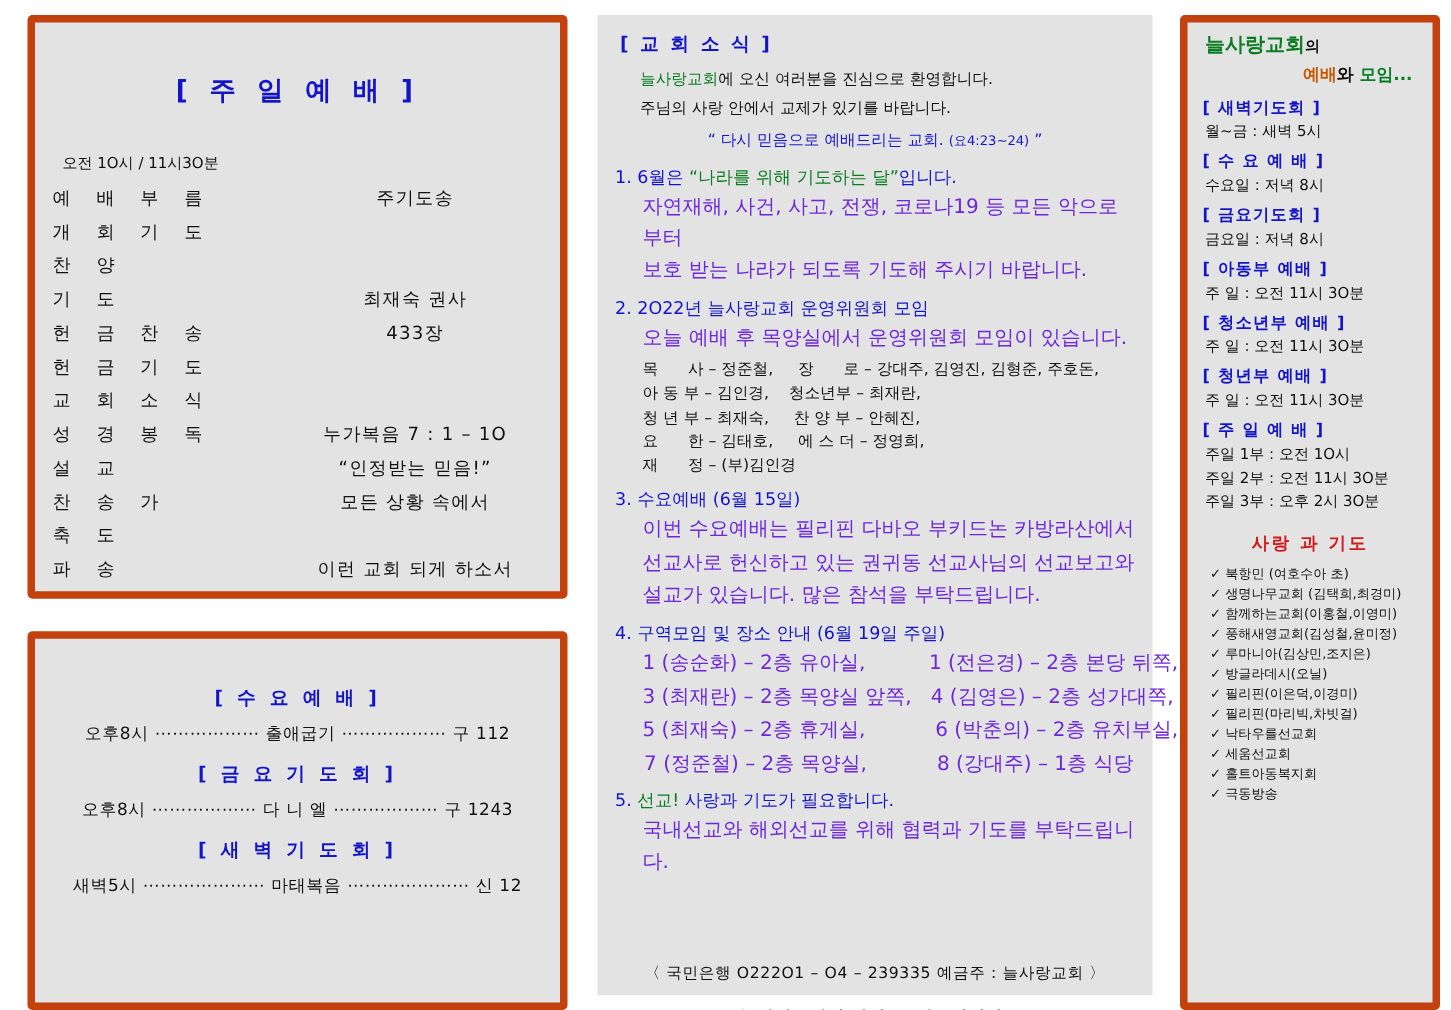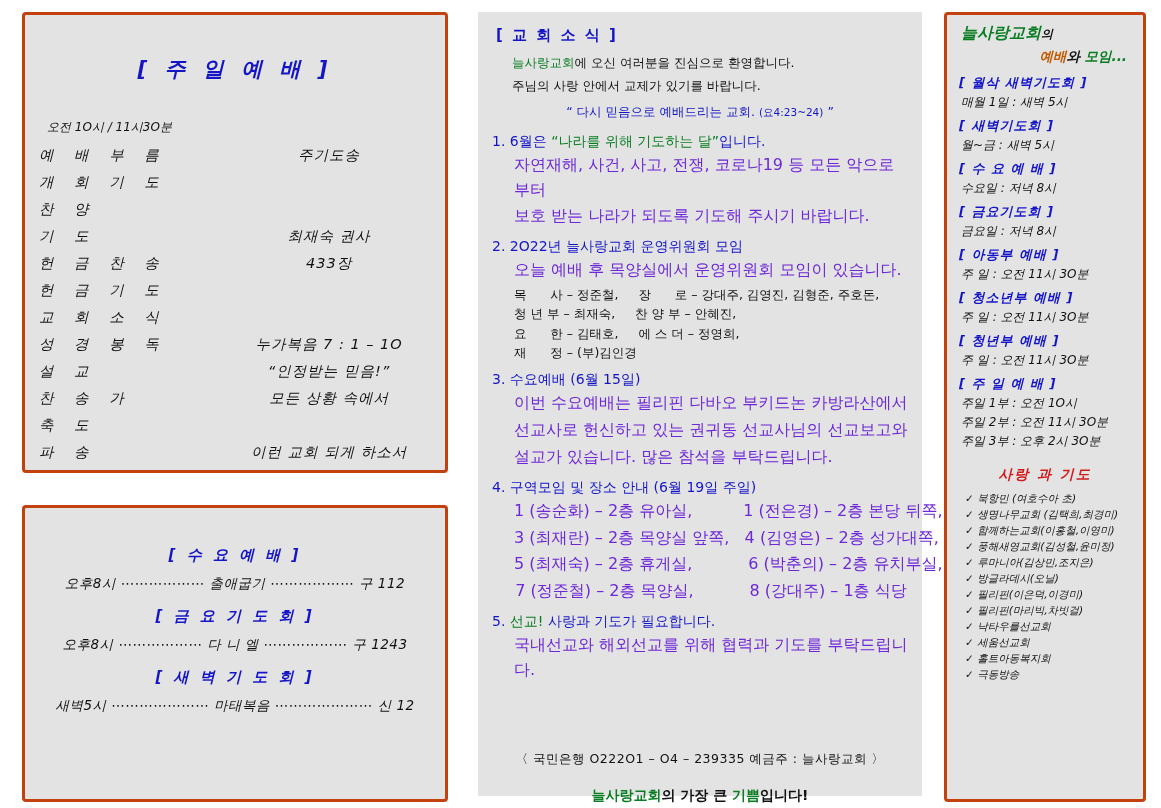--- a/index.html
+++ b/index.html
@@ -8,21 +8,21 @@
     background:#ffffff;
     font-family:"DejaVu Sans","Liberation Sans",sans-serif;
     font-size:12px;
     color:#111;
     overflow:hidden;
   }
   .page{position:relative;width:1161px;height:808px;}
 
   
   .panel{position:absolute;background:#e3e3e3;}
-  .panel-bordered{border:3px solid #c2410c;border-radius:4px;font-style:italic;}
+  .panel-bordered{border:6px solid #c2410c;border-radius:4px;}
 
   #col1-top{left:22px;top:12px;width:420px;height:455px;}
   #col1-bottom{left:22px;top:505px;width:420px;height:291px;}
   #col2{left:478px;top:12px;width:444px;height:784px;}
   #col3{left:944px;top:12px;width:196px;height:784px;}
 
   .inner{padding:14px 14px;box-sizing:border-box;}
   .green{color:#0a7d22;}
   .red{color:#d11b1b;}
   .black{color:#111;}
@@ -176,20 +176,21 @@
       </div>
 
       <div class="news-item">
         <div class="num">
           <span>2.</span>
           <span>2O22년 늘사랑교회 운영위원회 모임</span>
         </div>
         <div class="news-body">오늘 예배 후 목양실에서 운영위원회 모임이 있습니다.</div>
         <div class="roles">
           <div>목      사 – 정준철,     장      로 – 강대주, 김영진, 김형준, 주호돈,</div>
+          <div>아 동 부 – 김인경,    청소년부 – 최재란,</div>
           <div>청 년 부 – 최재숙,     찬 양 부 – 안혜진,</div>
           <div>요      한 – 김태호,     에 스 더 – 정영희,</div>
           <div>재      정 – (부)김인경</div>
         </div>
       </div>
 
       <div class="news-item">
         <div class="num">
           <span>3.</span>
           <span>수요예배 (6월 15일)</span>
@@ -233,24 +234,20 @@
 
   <div class="panel panel-bordered" id="col3">
     <div class="inner" style="padding:0 8px;">
       <div class="rc-head">
         <span>늘사랑교회</span><span class="small">의</span>
       </div>
       <div class="rc-head2">
         <span>예배</span><span class="black">와 </span><span class="g">모임...</span>
       </div>
 
-      <div>
-        <div class="rc-sec">[ 월삭 새벽기도회 ]</div>
-        <div class="rc-line">매월 1일 : 새벽  5시</div>
-      </div>
       <div>
         <div class="rc-sec">[ 새벽기도회 ]</div>
         <div class="rc-line">월~금 : 새벽  5시</div>
       </div>
       <div>
         <div class="rc-sec">[ 수 요 예 배 ]</div>
         <div class="rc-line">수요일 : 저녁  8시</div>
       </div>
       <div>
         <div class="rc-sec">[ 금요기도회 ]</div>

